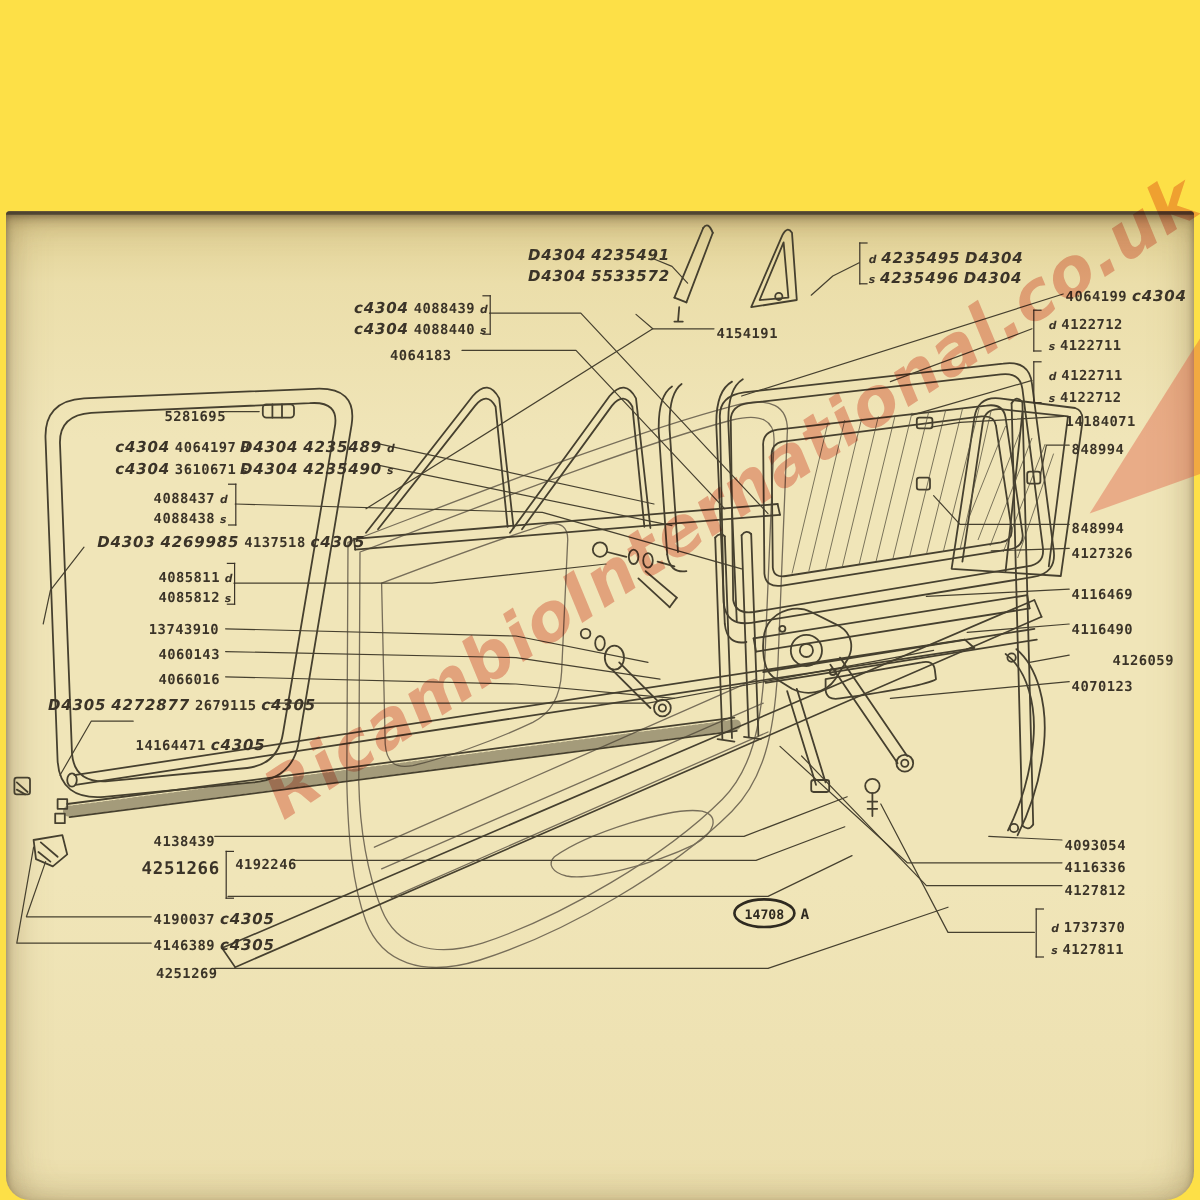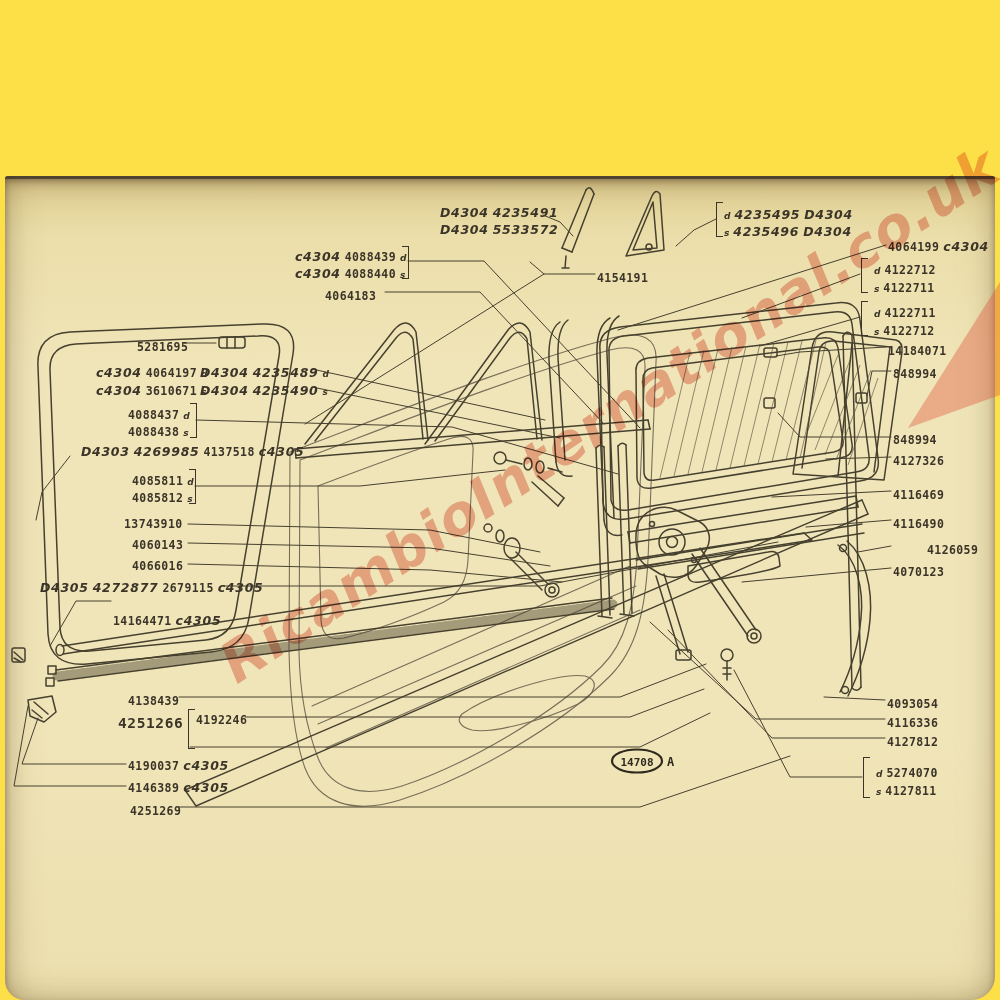--- a/index.html
+++ b/index.html
@@ -324,21 +324,21 @@
       <div class="label" style="left: 893px; top: 364px;"><span class="type">848994</span></div>
       <div class="label" style="left: 893px; top: 430px;"><span class="type">848994</span></div>
       <div class="label" style="left: 893px; top: 451px;"><span class="type">4127326</span></div>
       <div class="label" style="left: 893px; top: 485px;"><span class="type">4116469</span></div>
       <div class="label" style="left: 893px; top: 514px;"><span class="type">4116490</span></div>
       <div class="label" style="left: 879px; top: 540px; margin-left: 48px;"><span class="type">4126059</span></div>
       <div class="label" style="left: 893px; top: 562px;"><span class="type">4070123</span></div>
       <div class="label" style="left: 887px; top: 694px;"><span class="type">4093054</span></div>
       <div class="label" style="left: 887px; top: 713px;"><span class="type">4116336</span></div>
       <div class="label" style="left: 887px; top: 732px;"><span class="type">4127812</span></div>
-      <div class="label" style="left: 876px; top: 763px;"><span class="sub">d</span><span class="type">5274070</span></div>
+      <div class="label" style="left: 876px; top: 763px;"><span class="sub">d</span><span class="type">1737370</span></div>
       <div class="label" style="left: 876px; top: 781px;"><span class="sub">s</span><span class="type">4127811</span></div>
       <div class="bracket left" style="left: 716px; top: 202px; height: 33px;"></div>
       <div class="bracket right" style="left: 402px; top: 246px; height: 31px;"></div>
       <div class="bracket right" style="left: 190px; top: 403px; height: 33px;"></div>
       <div class="bracket right" style="left: 189px; top: 469px; height: 33px;"></div>
       <div class="bracket left" style="left: 188px; top: 709px; height: 38px;"></div>
       <div class="bracket left" style="left: 861px; top: 258px; height: 33px;"></div>
       <div class="bracket left" style="left: 861px; top: 301px; height: 33px;"></div>
       <div class="bracket left" style="left: 863px; top: 757px; height: 39px;"></div>
     </div>

